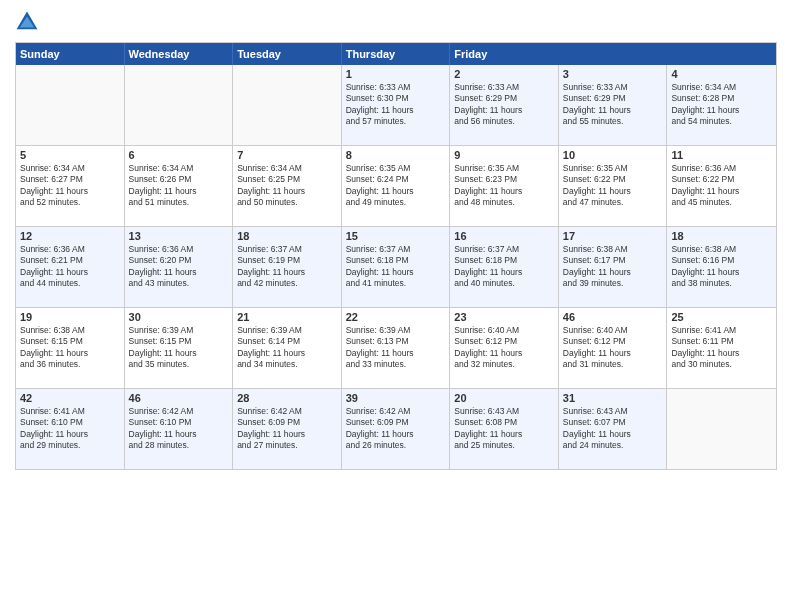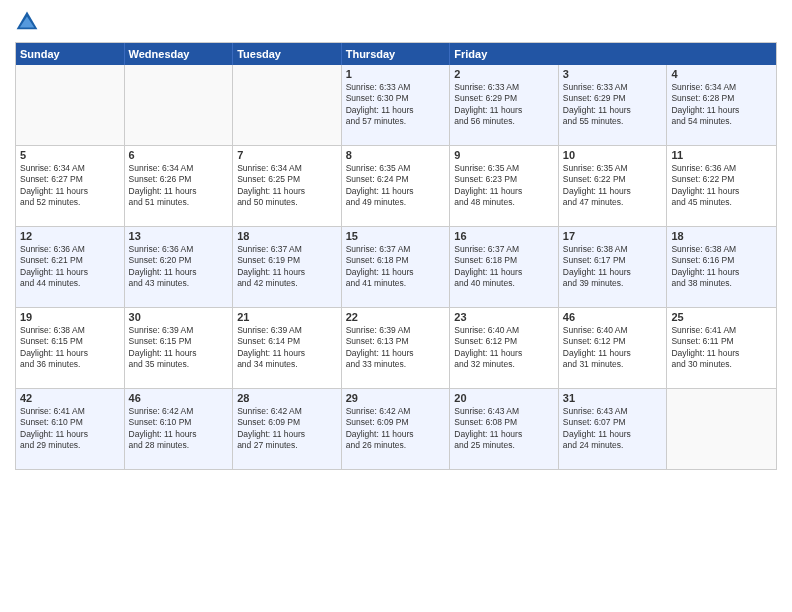--- a/index.html
+++ b/index.html
@@ -348,21 +348,21 @@
 and 28 minutes.</div>
           </div>
           <div class="cal-cell alt-row">
             <span class="day-num">28</span>
             <div class="cell-text" style="white-space: pre-line;">Sunrise: 6:42 AM
 Sunset: 6:09 PM
 Daylight: 11 hours
 and 27 minutes.</div>
           </div>
           <div class="cal-cell alt-row">
-            <span class="day-num">29</span>
+            <span class="day-num">39</span>
             <div class="cell-text" style="white-space: pre-line;">Sunrise: 6:42 AM
 Sunset: 6:09 PM
 Daylight: 11 hours
 and 26 minutes.</div>
           </div>
           <div class="cal-cell alt-row">
             <span class="day-num">20</span>
             <div class="cell-text" style="white-space: pre-line;">Sunrise: 6:43 AM
 Sunset: 6:08 PM
 Daylight: 11 hours

